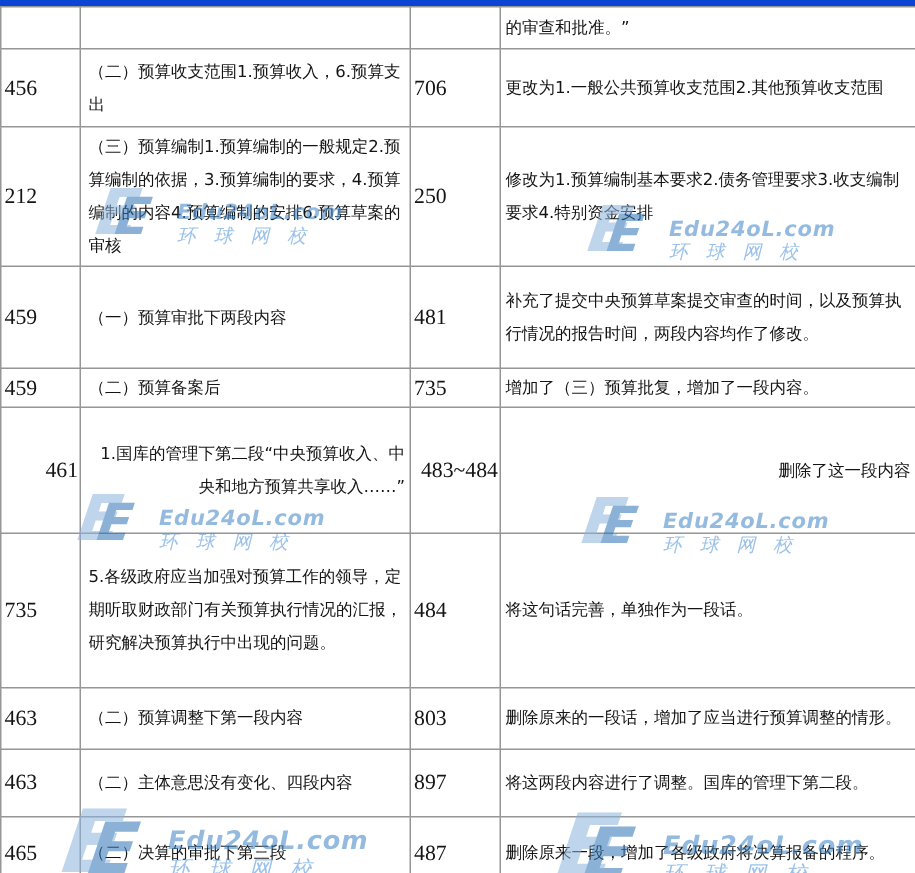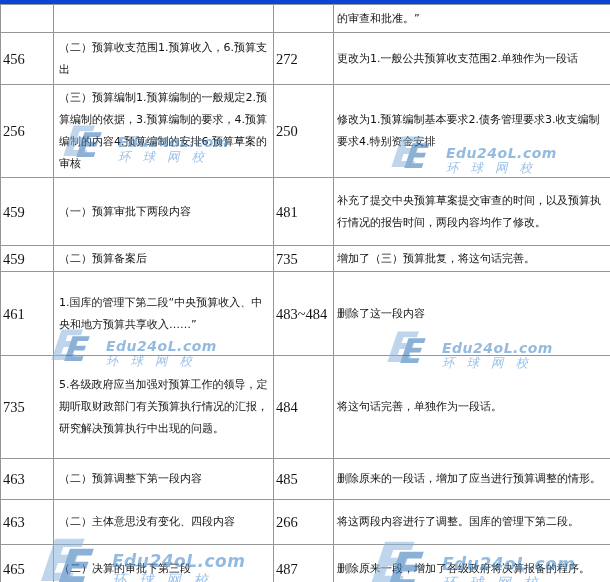--- a/index.html
+++ b/index.html
@@ -33,21 +33,21 @@
   td.c-num {
     font-family:"Liberation Serif", serif;
     font-size:14.5px; padding-left:2px; padding-right:1px;
   }
   td.c-content { padding-left:5px; }
   tr.r0 { height:28px; }
   tr.r1 { height:52px;margin-top:44px; }
   tr.r2 { height:93px; }
   tr.r3 { height:68px; }
   tr.r4 { height:26px; }
-  tr.r5 { height:84px; }
+  tr.r5 { height:84px;text-align:right; }
   tr.r6 { height:103px; }
   tr.r7 { height:41px; }
   tr.r8 { height:45px; }
   tr.r9 { height:48px; }
 
   
   .wm {
     position:absolute; display:flex; align-items:flex-start; gap:6px;
     opacity:0.55; pointer-events:none; z-index:5; white-space:nowrap;
   }
@@ -101,63 +101,63 @@
     <tbody>
       <tr class="r0">
         <td class="c-num"></td>
         <td class="c-content"></td>
         <td class="c-num"></td>
         <td class="c-change">的审查和批准。”</td>
       </tr>
       <tr class="r1">
         <td class="c-num">456</td>
         <td class="c-content">（二）预算收支范围1.预算收入，6.预算支出</td>
-        <td class="c-num">272</td>
-        <td class="c-change">更改为1.一般公共预算收支范围2.单独作为一段话</td>
+        <td class="c-num">706</td>
+        <td class="c-change">更改为1.一般公共预算收支范围2.其他预算收支范围</td>
       </tr>
       <tr class="r2">
-        <td class="c-num">256</td>
+        <td class="c-num">212</td>
         <td class="c-content">（三）预算编制1.预算编制的一般规定2.预算编制的依据，3.预算编制的要求，4.预算编制的内容4.预算编制的安排6.预算草案的审核</td>
         <td class="c-num">250</td>
         <td class="c-change">修改为1.预算编制基本要求2.债务管理要求3.收支编制要求4.特别资金安排</td>
       </tr>
       <tr class="r3">
         <td class="c-num">459</td>
         <td class="c-content">（一）预算审批下两段内容</td>
         <td class="c-num">481</td>
         <td class="c-change">补充了提交中央预算草案提交审查的时间，以及预算执行情况的报告时间，两段内容均作了修改。</td>
       </tr>
       <tr class="r4">
         <td class="c-num">459</td>
         <td class="c-content">（二）预算备案后</td>
         <td class="c-num">735</td>
-        <td class="c-change">增加了（三）预算批复，将这句话完善。</td>
+        <td class="c-change">增加了（三）预算批复，增加了一段内容。</td>
       </tr>
       <tr class="r5">
         <td class="c-num">461</td>
         <td class="c-content">1.国库的管理下第二段“中央预算收入、中央和地方预算共享收入……”</td>
         <td class="c-num">483~484</td>
         <td class="c-change">删除了这一段内容</td>
       </tr>
       <tr class="r6">
         <td class="c-num">735</td>
         <td class="c-content">5.各级政府应当加强对预算工作的领导，定期听取财政部门有关预算执行情况的汇报，研究解决预算执行中出现的问题。</td>
         <td class="c-num">484</td>
         <td class="c-change">将这句话完善，单独作为一段话。</td>
       </tr>
       <tr class="r7">
         <td class="c-num">463</td>
         <td class="c-content">（二）预算调整下第一段内容</td>
-        <td class="c-num">485</td>
+        <td class="c-num">803</td>
         <td class="c-change">删除原来的一段话，增加了应当进行预算调整的情形。</td>
       </tr>
       <tr class="r8">
         <td class="c-num">463</td>
         <td class="c-content">（二）主体意思没有变化、四段内容</td>
-        <td class="c-num">266</td>
+        <td class="c-num">897</td>
         <td class="c-change">将这两段内容进行了调整。国库的管理下第二段。</td>
       </tr>
       <tr class="r9">
         <td class="c-num">465</td>
         <td class="c-content">（二）决算的审批下第三段</td>
         <td class="c-num">487</td>
         <td class="c-change">删除原来一段，增加了各级政府将决算报备的程序。</td>
       </tr>
     </tbody>
   </table>

